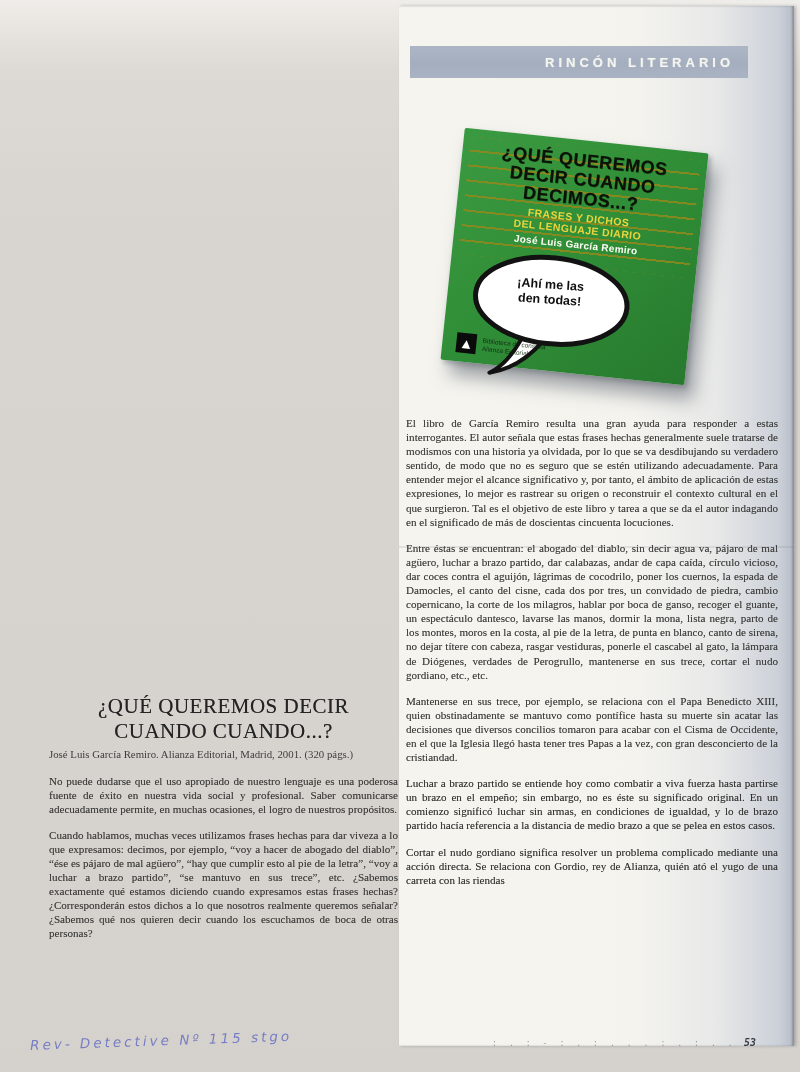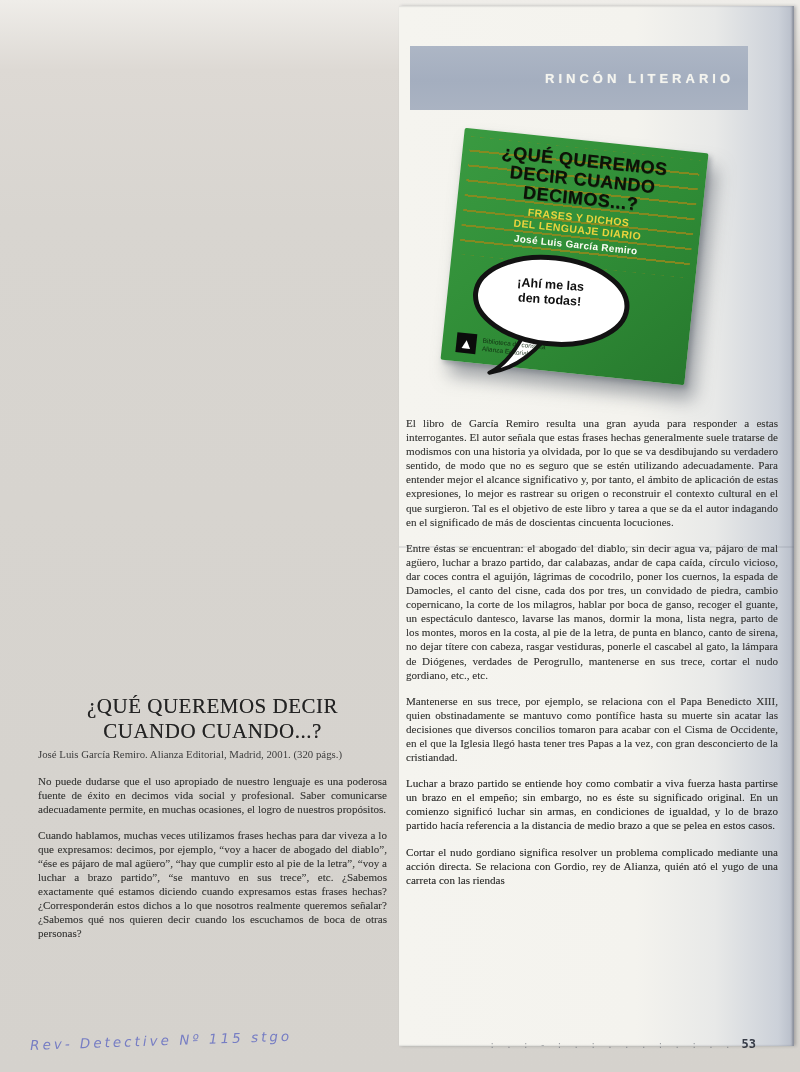--- a/index.html
+++ b/index.html
@@ -13,21 +13,21 @@
     position:absolute;left:399px;top:6px;width:395px;height:1040px;
     background:linear-gradient(90deg,#f5f4ef 0%,#f4f3ee 60%,#e8e9e8 80%,#ccd1d9 96%,#b7bdc9 100%);
     box-shadow:inset -2px 0 2px rgba(60,64,74,.35), 2px 0 3px rgba(60,64,74,.3);
   }
   .fold-line{
     position:absolute;left:399px;top:546px;width:395px;height:2px;
     background:rgba(120,126,138,.16);
   }
   
   .band{
-    position:absolute;left:410px;top:46px;width:338px;height:64px;box-sizing:border-box;
+    position:absolute;left:410px;top:46px;width:338px;height:32px;box-sizing:border-box;
     background:linear-gradient(180deg,#adb6c5 0%,#a4aebf 55%,#aab3c2 100%);
     display:flex;align-items:center;justify-content:flex-end;padding-right:14px;
   }
   .band-label{
     font-family:"Liberation Sans",sans-serif;font-weight:bold;font-size:13px;
     letter-spacing:4px;color:#f4f4ee;text-shadow:0 0 1px rgba(255,255,255,.6);
   }
   
   .cover{
     position:absolute;left:452px;top:140px;width:245px;height:233px;
@@ -64,21 +64,21 @@
     line-height:15px;color:#101010;transform:rotate(-2deg);
   }
   .logo-row{position:absolute;left:14px;bottom:9px;display:flex;align-items:center;gap:6px;}
   .logo-box{
     width:20px;height:20px;background:#0b0b0b;color:#fff;
     display:flex;align-items:center;justify-content:center;
     font-size:11px;line-height:1;font-family:"DejaVu Sans",sans-serif;
   }
   .imprint{font-family:"Liberation Sans",sans-serif;font-size:6.5px;line-height:8px;color:rgba(12,34,12,.85);}
   
-  .left-col{position:absolute;left:38px;top:694px;width:349px;font-family:Liberation Serif, serif;}
+  .left-col{position:absolute;left:49px;top:694px;width:349px;font-family:Liberation Serif, serif;}
   .article-title{
     text-align:center;font-size:21px;line-height:25px;color:#232323;
     letter-spacing:.5px;text-shadow:0 0 .6px rgba(40,40,40,.55);
   }
   .byline{margin-top:4px;font-size:10.8px;line-height:13.5px;color:#3d3d3d;}
   .body-par{
     margin:12px 0 0 0;font-size:11.1px;line-height:14.1px;text-align:justify;
     color:#3a3a38;text-shadow:0 0 .5px rgba(55,55,55,.45);
   }
   .right-col{position:absolute;left:406px;top:416px;width:372px;}
@@ -89,21 +89,21 @@
     position:absolute;left:30px;top:1031px;width:340px;
     color:#6d75c3;font-family:"DejaVu Sans",sans-serif;font-style:italic;
     font-size:13.5px;letter-spacing:3px;transform:rotate(-2deg);opacity:.9;
     white-space:nowrap;
   }
   .footer-right{
     position:absolute;right:44px;top:1037px;display:flex;align-items:baseline;gap:8px;
     font-family:"DejaVu Sans Mono",monospace;
   }
   .footer-marks{font-size:9px;letter-spacing:3px;color:#3c4250;opacity:.45;white-space:nowrap;}
-  .page-num{font-size:12px;font-weight:bold;color:#272c38;opacity:.9;}
+  .page-num{font-size:10px;font-weight:bold;color:#272c38;opacity:.9;font-style:italic;}
 </style>
 </head>
 <body>
 
 <div class="right-page"></div>
 <div class="fold-line"></div>
 
 <div class="band">
   <span class="band-label">RINCÓN  LITERARIO</span>
 </div>
@@ -140,21 +140,21 @@
     </div>
   </div>
 </div>
 
 <div class="left-col">
   <div class="article-title">
     <div>¿QUÉ QUEREMOS DECIR</div>
     <div>CUANDO CUANDO...?</div>
   </div>
   <div class="byline">José Luis García Remiro. Alianza Editorial, Madrid, 2001. (320 págs.)</div>
-  <p class="body-par">No puede dudarse que el uso apropiado de nuestro lenguaje es una poderosa fuente de éxito en decimos vida social y profesional. Saber comunicarse adecuadamente permite, en muchas ocasiones, el logro de nuestros propósitos.</p>
+  <p class="body-par">No puede dudarse que el uso apropiado de nuestro lenguaje es una poderosa fuente de éxito en nuestra vida social y profesional. Saber comunicarse adecuadamente permite, en muchas ocasiones, el logro de nuestros propósitos.</p>
   <p class="body-par">Cuando hablamos, muchas veces utilizamos frases hechas para dar viveza a lo que expresamos: decimos, por ejemplo, “voy a hacer de abogado del diablo”, “ése es pájaro de mal agüero”, “hay que cumplir esto al pie de la letra”, “voy a luchar a brazo partido”, “se mantuvo en sus trece”, etc. ¿Sabemos exactamente qué estamos diciendo cuando expresamos estas frases hechas? ¿Corresponderán estos dichos a lo que nosotros realmente queremos señalar? ¿Sabemos qué nos quieren decir cuando los escuchamos de boca de otras personas?</p>
 </div>
 
 <div class="right-col">
   <p class="body-par">El libro de García Remiro resulta una gran ayuda para responder a estas interrogantes. El autor señala que estas frases hechas generalmente suele tratarse de modismos con una historia ya olvidada, por lo que se va desdibujando su verdadero sentido, de modo que no es seguro que se estén utilizando adecuadamente. Para entender mejor el alcance significativo y, por tanto, el ámbito de aplicación de estas expresiones, lo mejor es rastrear su origen o reconstruir el contexto cultural en el que surgieron. Tal es el objetivo de este libro y tarea a que se da el autor indagando en el significado de más de doscientas cincuenta locuciones.</p>
   <p class="body-par">Entre éstas se encuentran: el abogado del diablo, sin decir agua va, pájaro de mal agüero, luchar a brazo partido, dar calabazas, andar de capa caída, círculo vicioso, dar coces contra el aguijón, lágrimas de cocodrilo, poner los cuernos, la espada de Damocles, el canto del cisne, cada dos por tres, un convidado de piedra, cambio copernicano, la corte de los milagros, hablar por boca de ganso, recoger el guante, un espectáculo dantesco, lavarse las manos, dormir la mona, lista negra, parto de los montes, moros en la costa, al pie de la letra, de punta en blanco, canto de sirena, no dejar títere con cabeza, rasgar vestiduras, ponerle el cascabel al gato, la lámpara de Diógenes, verdades de Perogrullo, mantenerse en sus trece, cortar el nudo gordiano, etc., etc.</p>
   <p class="body-par">Mantenerse en sus trece, por ejemplo, se relaciona con el Papa Benedicto XIII, quien obstinadamente se mantuvo como pontífice hasta su muerte sin acatar las decisiones que diversos concilios tomaron para acabar con el Cisma de Occidente, en el que la Iglesia llegó hasta tener tres Papas a la vez, con gran desconcierto de la cristiandad.</p>
   <p class="body-par emph">Luchar a brazo partido se entiende hoy como combatir a viva fuerza hasta partirse un brazo en el empeño; sin embargo, no es éste su significado original. En un comienzo significó luchar sin armas, en condiciones de igualdad, y lo de brazo partido hacía referencia a la distancia de medio brazo a que se pelea en estos casos.</p>
   <p class="body-par emph">Cortar el nudo gordiano significa resolver un problema complicado mediante una acción directa. Se relaciona con Gordio, rey de Alianza, quién ató el yugo de una carreta con las riendas</p>
 </div>

